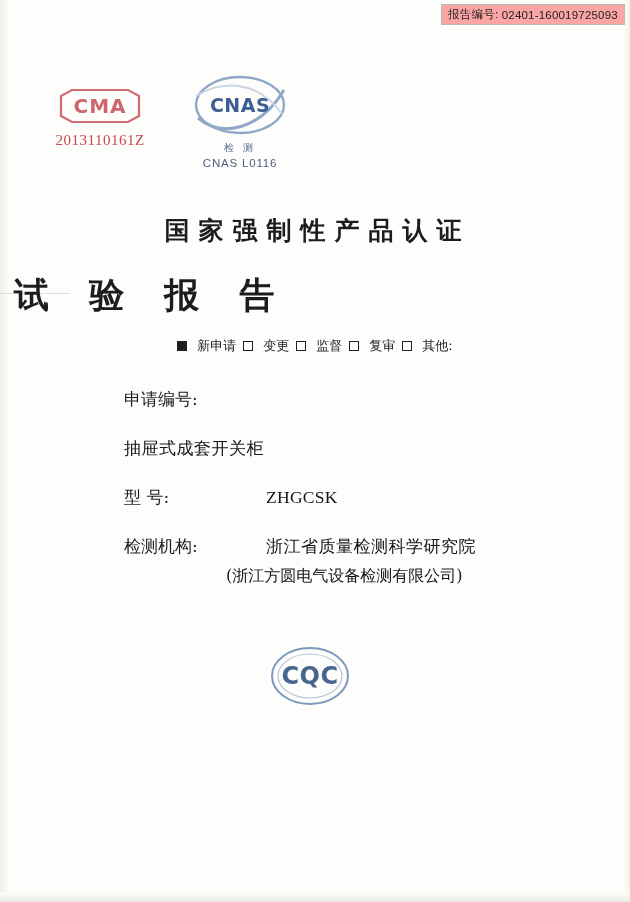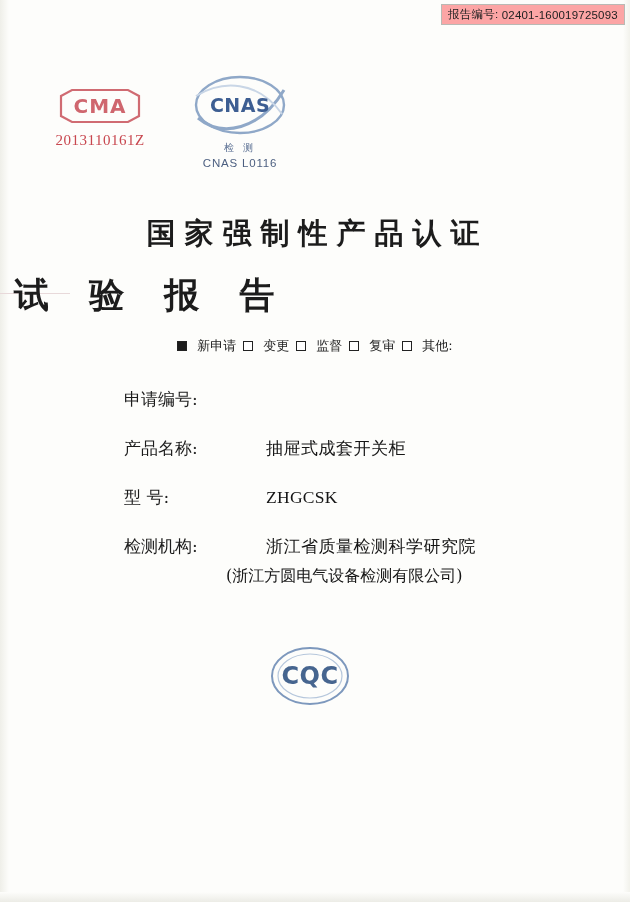--- a/index.html
+++ b/index.html
@@ -121,21 +121,21 @@
     margin-top: 2px;
     font-family: "Liberation Sans", sans-serif;
   }
 
   
   .title-main {
     position: absolute;
     left: 0; top: 214px;
     width: 626px;
     text-align: center;
-    font-size: 29px;
+    font-size: 25px;
     letter-spacing: 9px;
     font-weight: bold;
     color: #1c1c1c;
     font-family: "DejaVu Serif", serif;
     text-indent: 9px;
   }
   .title-sub {
     position: absolute;
     left: 0; top: 272px;
     width: 630px;
@@ -294,21 +294,20 @@
     </span>
   </div>
 
   <div class="fields">
 
     <div class="field-row">
       <span class="field-label">申请编号:</span>
     </div>
 
     <div class="field-row">
-      <span class="field-label">产品名称:</span>
       <span class="field-value cjk">抽屉式成套开关柜</span>
     </div>
 
     <div class="field-row">
       <span class="field-label">型    号:</span>
       <span class="field-value">ZHGCSK</span>
     </div>
 
     <div class="field-row">
       <span class="field-label">检测机构:</span>

